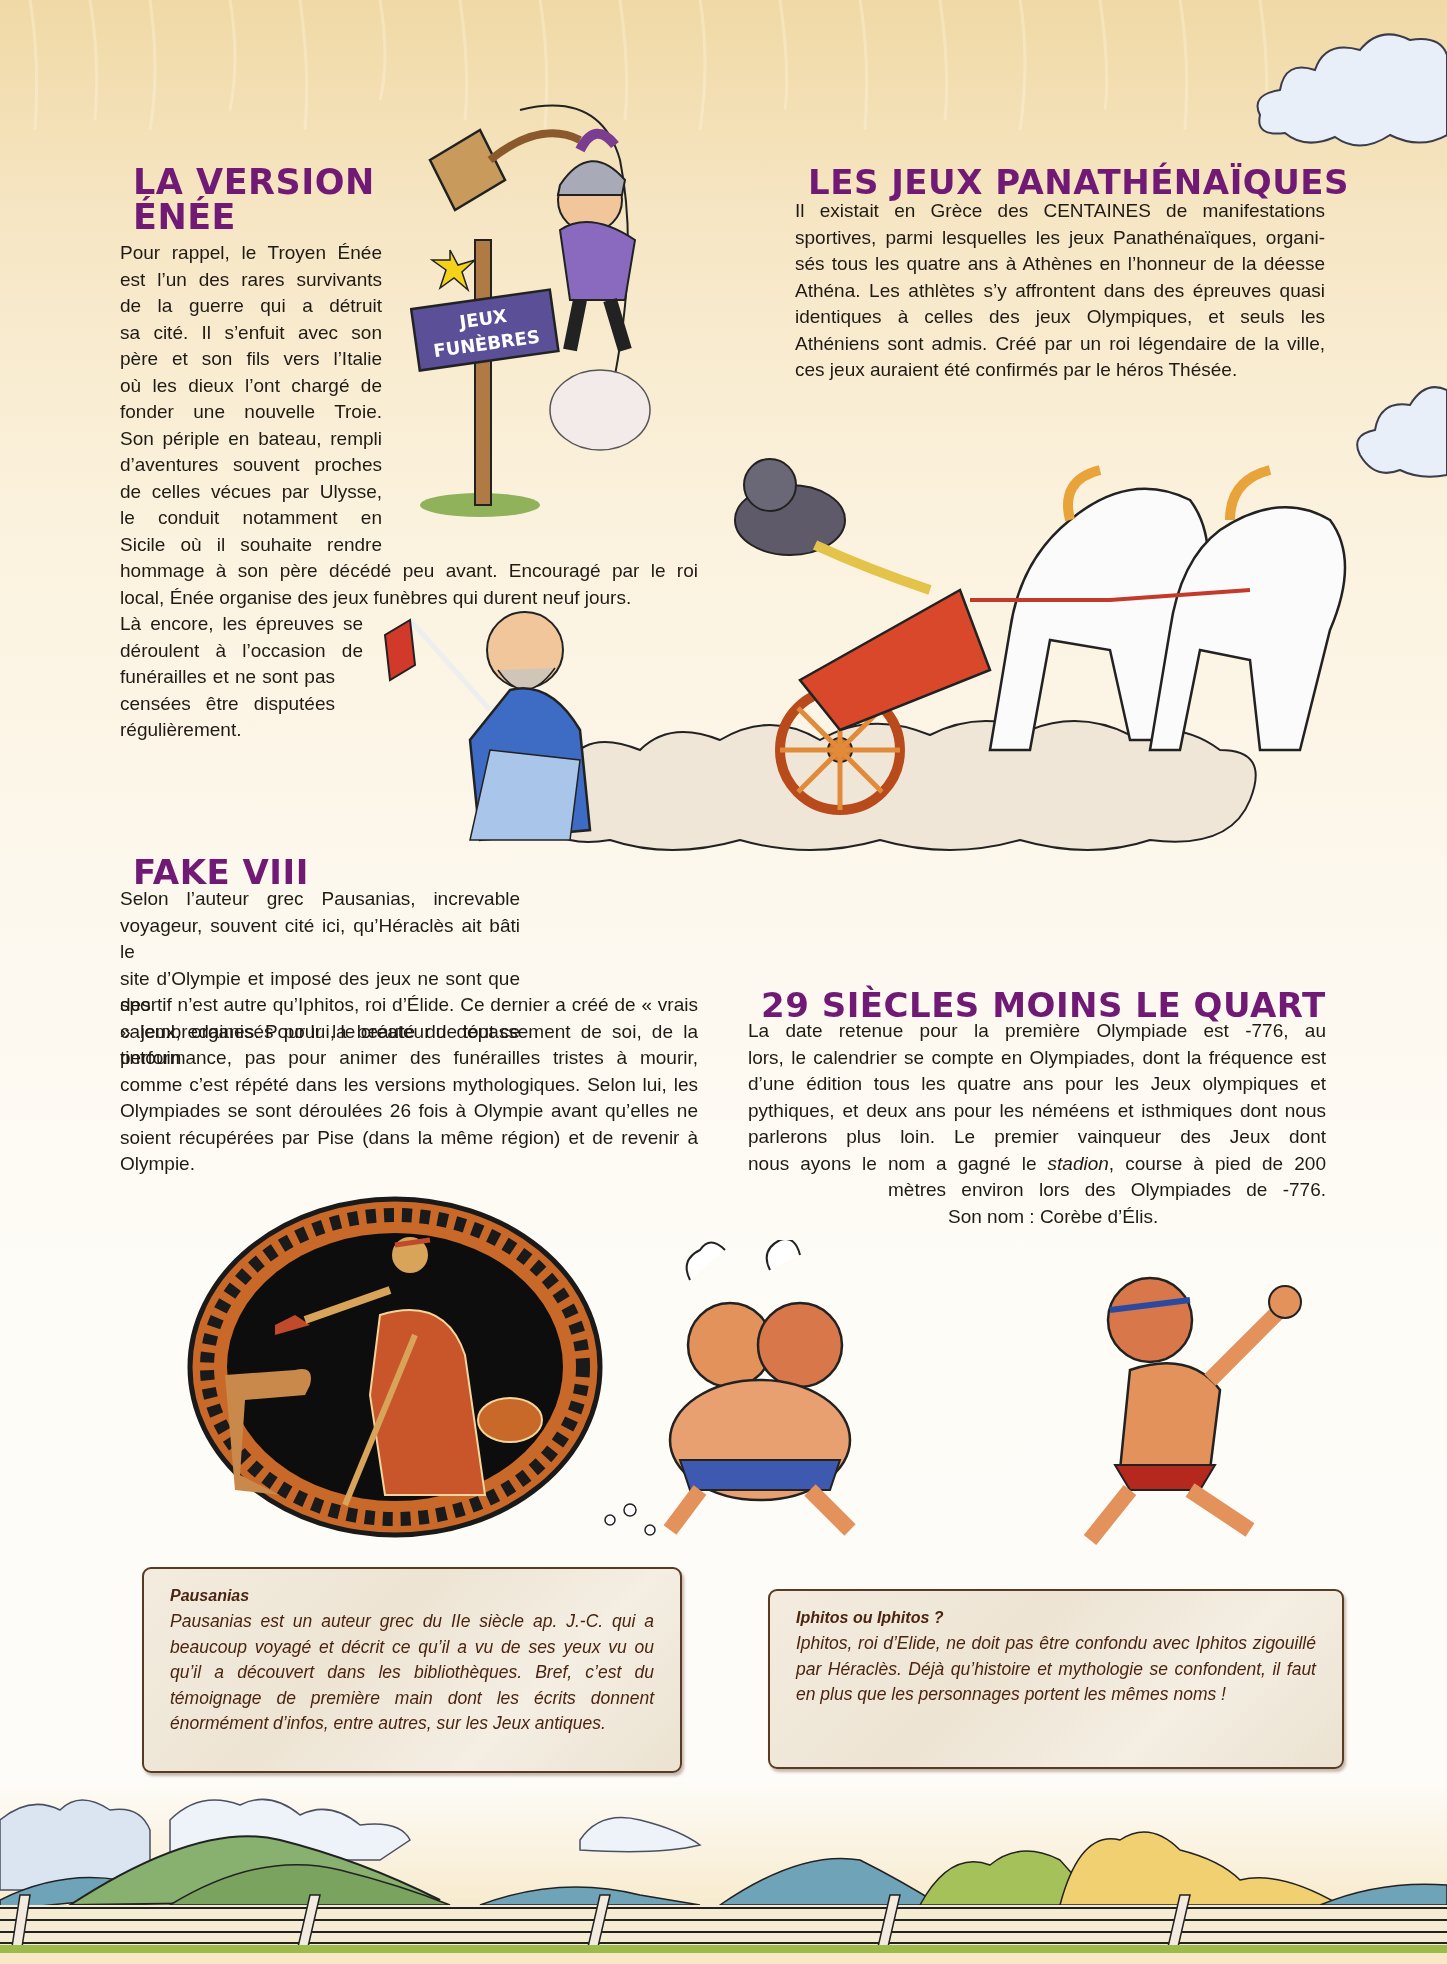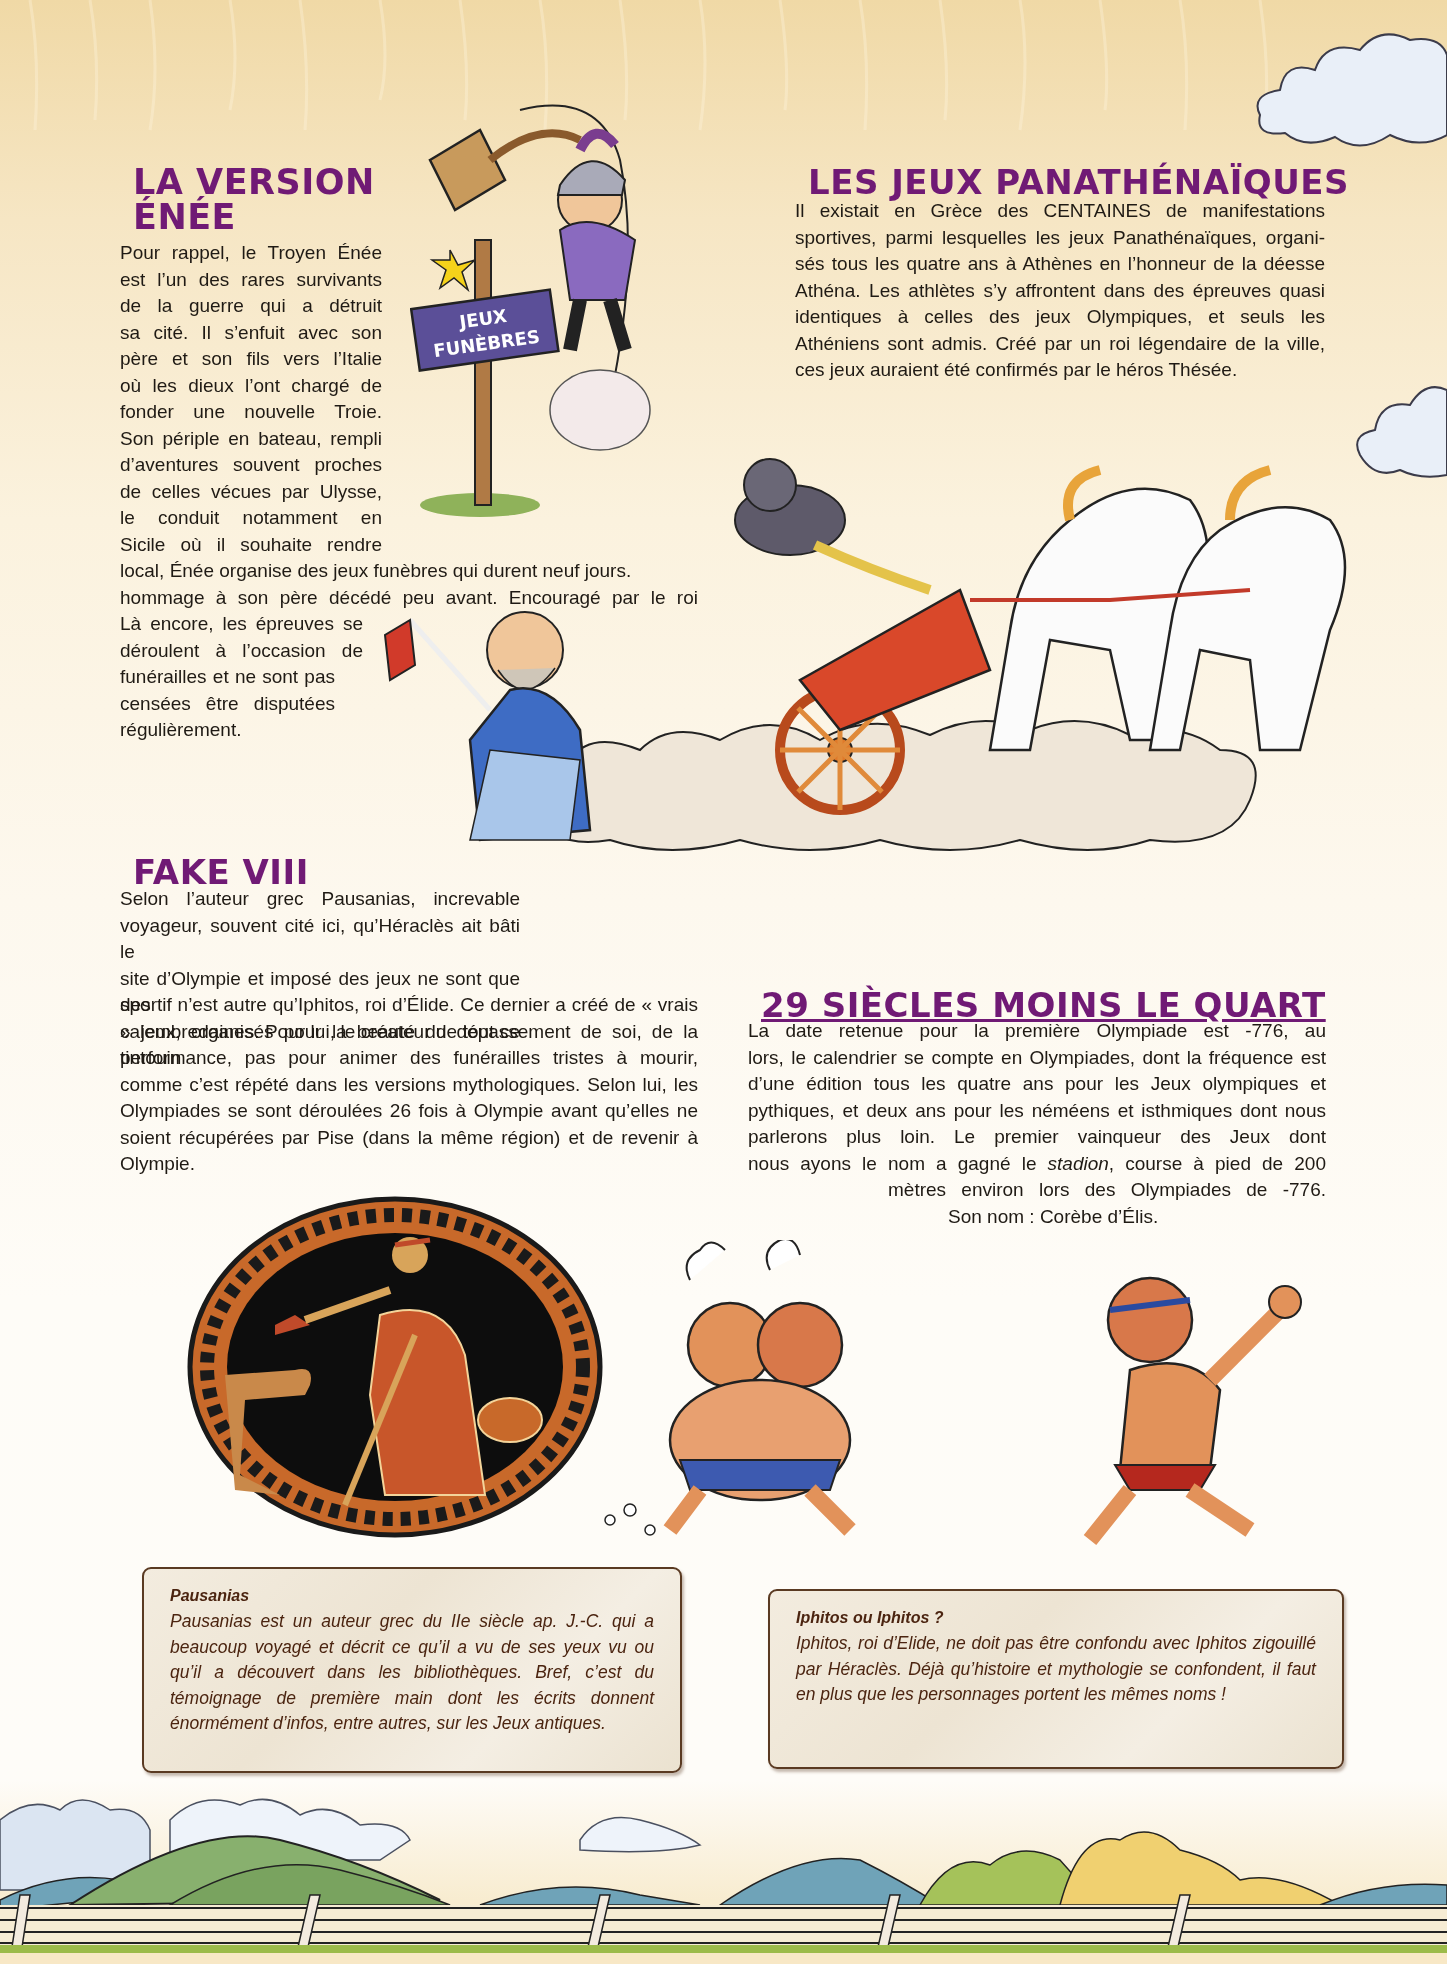--- a/index.html
+++ b/index.html
@@ -62,22 +62,22 @@
   <p class="body" style="text-align-last:justify;">père et son fils vers l’Italie</p>
   <p class="body" style="text-align-last:justify;">où les dieux l’ont chargé de</p>
   <p class="body" style="text-align-last:justify;">fonder une nouvelle Troie.</p>
   <p class="body" style="text-align-last:justify;">Son périple en bateau, rempli</p>
   <p class="body" style="text-align-last:justify;">d’aventures souvent proches</p>
   <p class="body" style="text-align-last:justify;">de celles vécues par Ulysse,</p>
   <p class="body" style="text-align-last:justify;">le conduit notamment en</p>
   <p class="body" style="text-align-last:justify;">Sicile où il souhaite rendre</p>
 </div>
 <div class="abs" style="left:120px;top:558px;width:578px;">
+  <p class="body" style="text-align-last:justify;">hommage à son père décédé peu avant. Encouragé par le roi</p>
   <p class="body">local, Énée organise des jeux funèbres qui durent neuf jours.</p>
-  <p class="body" style="text-align-last:justify;">hommage à son père décédé peu avant. Encouragé par le roi</p>
 </div>
 <div class="abs" style="left:120px;top:611px;width:243px;">
   <p class="body" style="text-align-last:justify;">Là encore, les épreuves se</p>
   <p class="body" style="text-align-last:justify;">déroulent à l’occasion de</p>
   <p class="body" style="text-align-last:justify;width:215px;">funérailles et ne sont pas</p>
   <p class="body" style="text-align-last:justify;width:215px;">censées être disputées</p>
   <p class="body">régulièrement.</p>
 </div>
 
 <svg class="abs" style="left:410px;top:100px;" width="290" height="420" viewBox="0 0 290 420">
@@ -146,21 +146,21 @@
   <path d="M40 180 L110 175 Q130 170 125 190 L120 200 L60 205 L55 280 L95 300 L50 295Z" fill="#c9894a"></path>
   <path d="M90 130 L110 120 L125 130 L90 140Z" fill="#c04a2a"></path>
   <path d="M120 125 L205 95" stroke="#d8a45a" stroke-width="8"></path>
   <circle cx="225" cy="60" r="18" fill="#d8a45a"></circle>
   <path d="M210 50 L245 45" stroke="#c04a2a" stroke-width="5"></path>
   <path d="M195 120 Q260 100 280 160 L300 300 L200 300 L185 200Z" fill="#c8562a" stroke="#f3d49a" stroke-width="2"></path>
   <path d="M230 140 L160 310" stroke="#d8a45a" stroke-width="6"></path>
   <ellipse cx="325" cy="225" rx="32" ry="22" fill="#c8692a" stroke="#f3d49a" stroke-width="2"></ellipse>
 </svg>
 
-<h2 class="h abs" style="left:748px;top:975px;font-size:34px;text-decoration:underline;">29 SIÈCLES MOINS LE QUART</h2>
+<h2 class="h abs" style="left:748px;top:975px;font-size:34px;">29 SIÈCLES MOINS LE QUART</h2>
 <div class="abs" style="left:748px;top:1018px;width:578px;">
   <p class="body" style="text-align-last:justify;">La date retenue pour la première Olympiade est -776, au</p>
   <p class="body" style="text-align-last:justify;">lors, le calendrier se compte en Olympiades, dont la fréquence est d’une édition tous les quatre ans pour les Jeux olympiques et pythiques, et deux ans pour les néméens et isthmiques dont nous parlerons plus loin. Le premier vainqueur des Jeux dont</p>
   <p class="body" style="text-align-last:justify;"><span>nous ayons le nom a gagné le </span><em>stadion</em><span>, course à pied de 200</span></p>
   <p class="body" style="margin-left:140px;text-align-last:justify;">mètres environ lors des Olympiades de -776.</p>
   <p class="body" style="margin-left:200px;">Son nom : Corèbe d’Élis.</p>
 </div>
 
 <svg class="abs" style="left:590px;top:1240px;" width="810" height="310" viewBox="0 0 810 310">
   <path d="M100 40 Q90 20 110 10 Q120 -5 135 10" stroke="#222" stroke-width="2" fill="#fff"></path>

